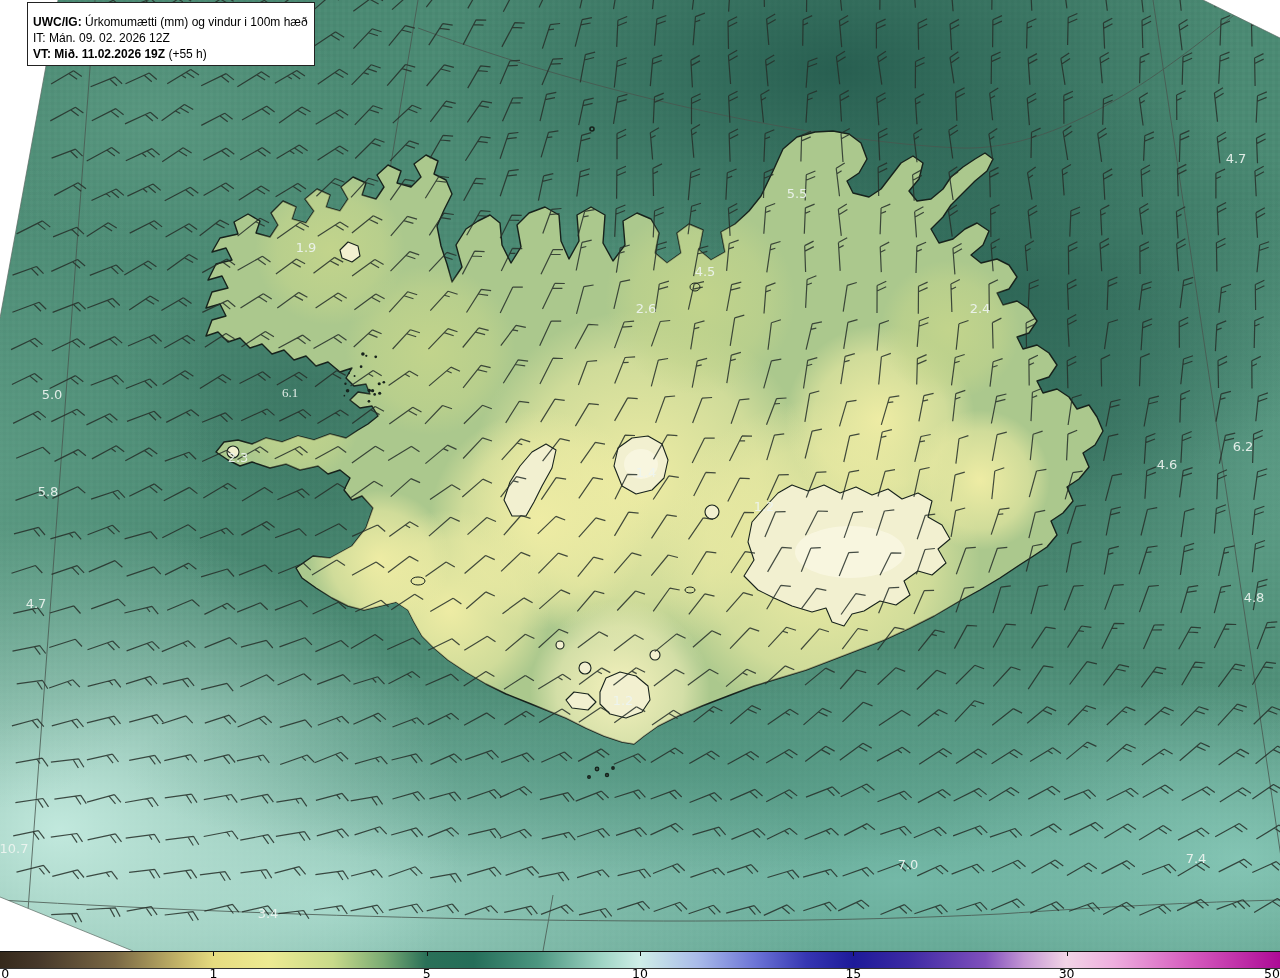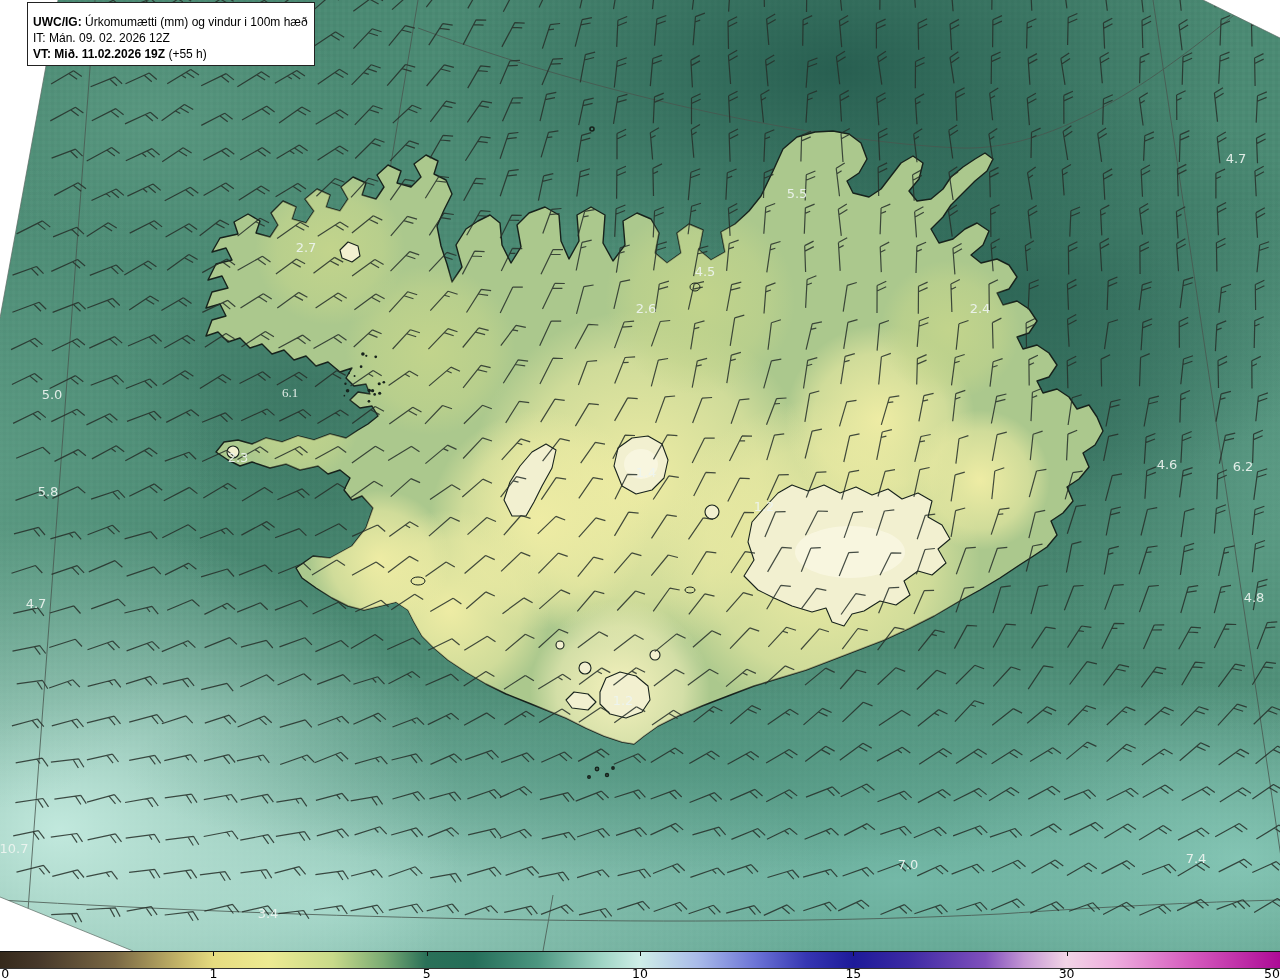--- a/index.html
+++ b/index.html
@@ -144,29 +144,29 @@
           <polygon points="1203,0 1280,0 1280,38" fill="#ffffff"></polygon>
           <polygon points="0,897 133,951 0,951" fill="#ffffff"></polygon>
           <line x1="58" y1="0" x2="0" y2="318" stroke="#5c6b64" stroke-width="1" opacity="0.7"></line>
           <line x1="1203" y1="0" x2="1280" y2="38" stroke="#5c6b64" stroke-width="1" opacity="0.7"></line>
           <line x1="0" y1="897" x2="133" y2="951" stroke="#5c6b64" stroke-width="1" opacity="0.7"></line>
         </g>
       </svg>
     <div id="labels">
         <span class="maplabel" style="left: 1236px; top: 158px;">4.7</span>
         <span class="maplabel" style="left: 797px; top: 193px;">5.5</span>
-        <span class="maplabel" style="left: 306px; top: 247px;">2.7</span>
+        <span class="maplabel" style="left: 306px; top: 247px;">1.9</span>
         <span class="maplabel" style="left: 705px; top: 271px;">4.5</span>
         <span class="maplabel" style="left: 646px; top: 308px;">2.6</span>
         <span class="maplabel" style="left: 980px; top: 308px;">2.4</span>
         <span class="maplabel" style="left: 52px; top: 394px;">5.0</span>
         <span class="maplabel" style="left: 290px; top: 393px; font-family: Liberation Serif, serif;">6.1</span>
         <span class="maplabel" style="left: 238px; top: 457px;">2.3</span>
         <span class="maplabel" style="left: 1167px; top: 464px;">4.6</span>
-        <span class="maplabel" style="left: 1243px; top: 466px;">6.2</span>
+        <span class="maplabel" style="left: 1243px; top: 446px;">6.2</span>
         <span class="maplabel" style="left: 646px; top: 472px;">1.4</span>
         <span class="maplabel" style="left: 48px; top: 491px;">5.8</span>
         <span class="maplabel" style="left: 764px; top: 506px;">1.2</span>
         <span class="maplabel" style="left: 36px; top: 603px;">4.7</span>
         <span class="maplabel" style="left: 1254px; top: 597px;">4.8</span>
         <span class="maplabel" style="left: 623px; top: 700px;">1.2</span>
         <span class="maplabel" style="left: 14px; top: 848px;">10.7</span>
         <span class="maplabel" style="left: 908px; top: 864px;">7.0</span>
         <span class="maplabel" style="left: 1196px; top: 858px;">7.4</span>
         <span class="maplabel" style="left: 268px; top: 913px;">3.4</span>

